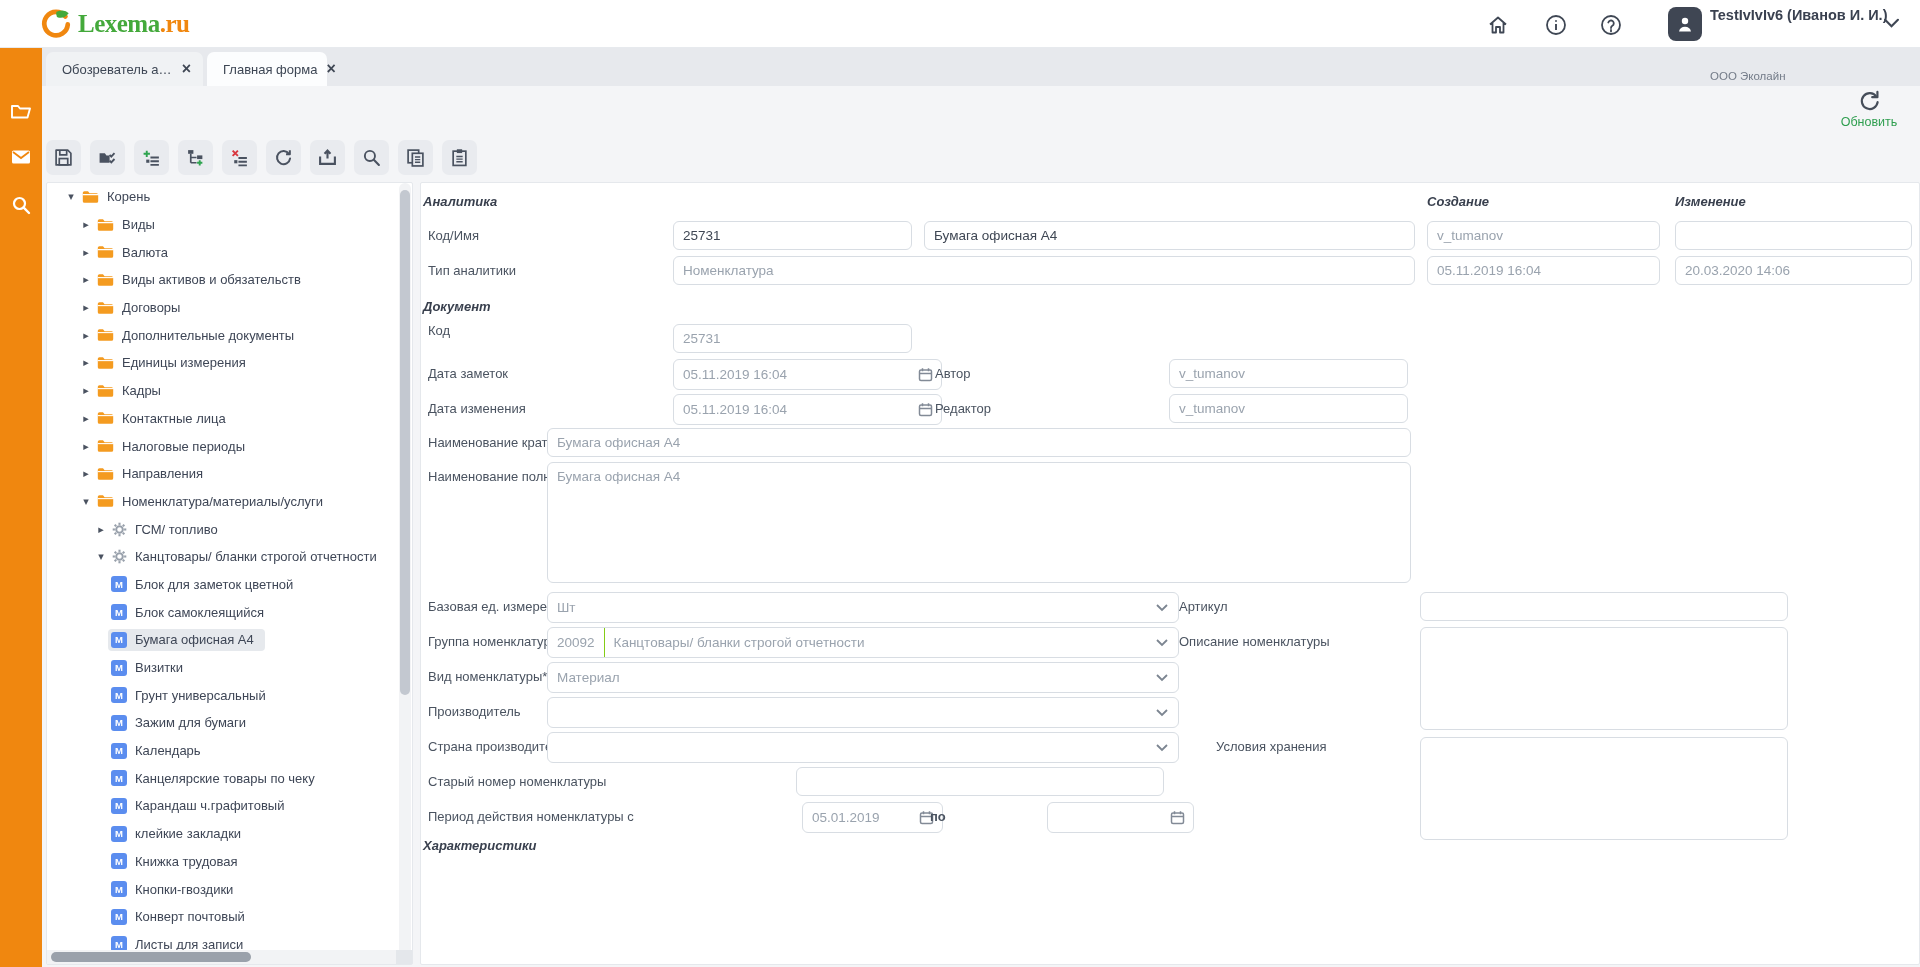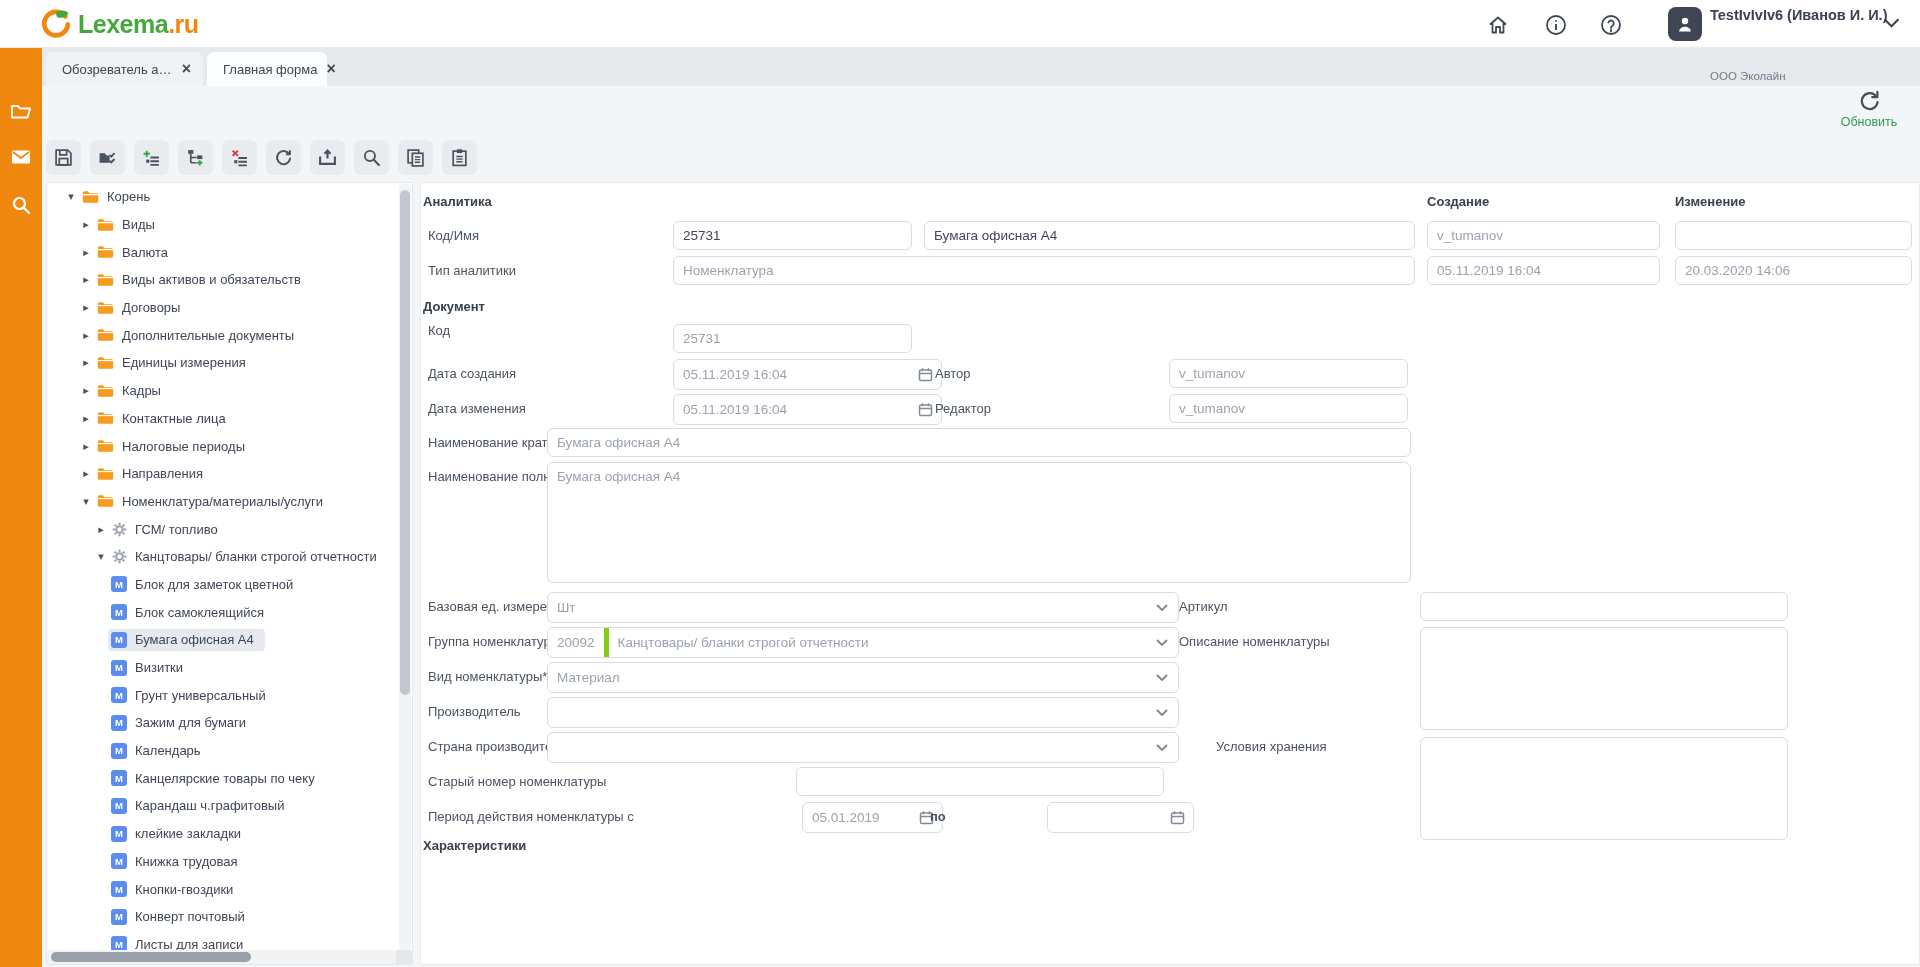--- a/index.html
+++ b/index.html
@@ -3,21 +3,21 @@
 <meta charset="utf-8">
 <style>
   html,body{margin:0;padding:0;}
   body{width:1920px;height:967px;overflow:hidden;position:relative;background:#f4f5f7;
        font-family:"Liberation Sans","DejaVu Sans",sans-serif;-webkit-font-smoothing:antialiased;}
   .abs{position:absolute;box-sizing:border-box;}
 
   
   .top-header{left:0;top:0;width:1920px;height:48px;background:#ffffff;border-bottom:1px solid #e7eaee;z-index:5;}
   .logo-wrap{left:40px;top:7px;height:34px;display:flex;align-items:center;gap:6px;}
-  .logo-text{font-size:25px;font-weight:bold;letter-spacing:-0.5px;}
+  .logo-text{font-size:25px;font-weight:bold;letter-spacing:-0.5px;font-family:Liberation Serif, serif;}
   .hicon{top:13px;width:24px;height:24px;cursor:pointer;}
   .avatar{left:1668px;top:7px;width:34px;height:34px;background:#3f4653;border-radius:8px;display:flex;align-items:center;justify-content:center;cursor:pointer;}
   .uname{left:1710px;top:7px;font-size:14.5px;font-weight:bold;color:#3a4150;white-space:nowrap;}
   .uorg{left:1710px;top:26px;font-size:11.5px;color:#737b88;white-space:nowrap;margin-top:44px;}
   .uchev{left:1884px;top:18px;cursor:pointer;}
 
   
   .rail{left:0;top:48px;width:42px;height:919px;background:#f0870f;z-index:4;}
   .rail-ic{left:10px;width:22px;height:22px;cursor:pointer;}
 
@@ -51,29 +51,29 @@
         display:flex;align-items:center;justify-content:center;flex:0 0 auto;}
 
   
   .vtrack{left:399px;top:183px;width:12px;height:779px;background:#f2f3f5;border-radius:6px;}
   .vthumb{left:400px;top:190px;width:10px;height:505px;background:#c3c8d0;border-radius:5px;cursor:pointer;}
   .htrack{left:47px;top:950px;width:365px;height:14px;background:#f2f3f5;}
   .hthumb{left:51px;top:952px;width:200px;height:10px;background:#9aa1ab;border-radius:5px;cursor:pointer;}
   .hcorner{left:396px;top:950px;width:16px;height:14px;background:#e4e7eb;}
 
   
-  .fsec{font-size:13px;font-weight:bold;color:#39404e;white-space:nowrap;}
+  .fsec{font-size:13px;font-weight:bold;color:#39404e;white-space:nowrap;font-style:italic;}
   .flabel{font-size:13px;color:#4a5360;white-space:nowrap;}
   .inp{height:29px;border:1px solid #d8dde3;border-radius:6px;background:#fff;font-family:"Liberation Sans","DejaVu Sans",sans-serif;
        font-size:13.5px;color:#3f4754;padding:0 9px;outline:none;}
   .inp.gray{color:#9aa3ae;}
   .sel{display:flex;align-items:center;padding:0 26px 0 0;position:absolute;}
   .sel .txt{padding-left:9px;}
   .sel .chev{position:absolute;right:10px;top:11px;}
-  .seg{padding:0 9px;border-right:5px solid #84cc16;align-self:stretch;display:flex;align-items:center;}
+  .seg{padding:0 9px;border-right:1px solid #84cc16;align-self:stretch;display:flex;align-items:center;}
   .date{display:flex;align-items:center;padding:0 28px 0 0;position:absolute;}
   .date .txt{padding-left:9px;}
   .date .cal{position:absolute;right:8px;top:7px;}
   .ta{border:1px solid #d8dde3;border-radius:6px;background:#fff;resize:none;outline:none;
       font-family:"Liberation Sans","DejaVu Sans",sans-serif;font-size:13.5px;color:#9aa3ae;padding:6px 9px;}
 </style>
 </head>
 <body>
 
 <div class="abs top-header">
@@ -504,21 +504,21 @@
 <div class="abs flabel" style="left:428px;top:263px">Тип аналитики</div>
 <input class="abs inp gray" style="left: 673px; top: 256px; width: 742px;" value="Номенклатура">
 <input class="abs inp gray" style="left: 1427px; top: 256px; width: 233px;" value="05.11.2019 16:04">
 <input class="abs inp gray" style="left: 1675px; top: 256px; width: 237px;" value="20.03.2020 14:06">
 
 <div class="abs fsec" style="left:423px;top:299px">Документ</div>
 
 <div class="abs flabel" style="left:428px;top:323px">Код</div>
 <input class="abs inp gray" style="left: 673px; top: 324px; width: 239px;" value="25731">
 
-<div class="abs flabel" style="left:428px;top:366px">Дата создания</div>
+<div class="abs flabel" style="left:428px;top:366px">Дата заметок</div>
 <div class="inp gray date" style="left:673px;top:359px;width:239px">
   <span class="txt">05.11.2019 16:04</span>
   <svg class="cal" width="15" height="15" viewBox="0 0 15 15">
       <rect x="1.5" y="3" width="12" height="10.5" rx="1.5" stroke="#828a96" stroke-width="1.5" fill="none"></rect>
       <path d="M4.5 1.3 v3 M10.5 1.3 v3 M1.5 6.5 h12" stroke="#828a96" stroke-width="1.5"></path>
     </svg>
 </div>
 <div class="abs flabel" style="left:935px;top:366px">Автор</div>
 <input class="abs inp gray" style="left: 1169px; top: 359px; width: 239px;" value="v_tumanov">
 

